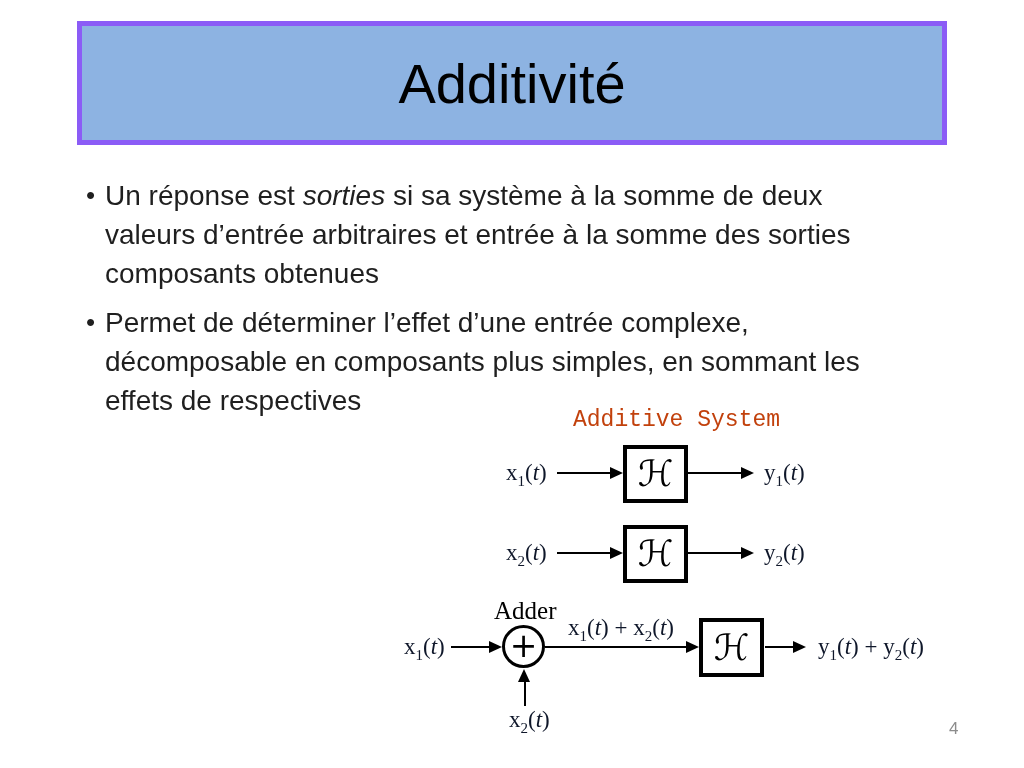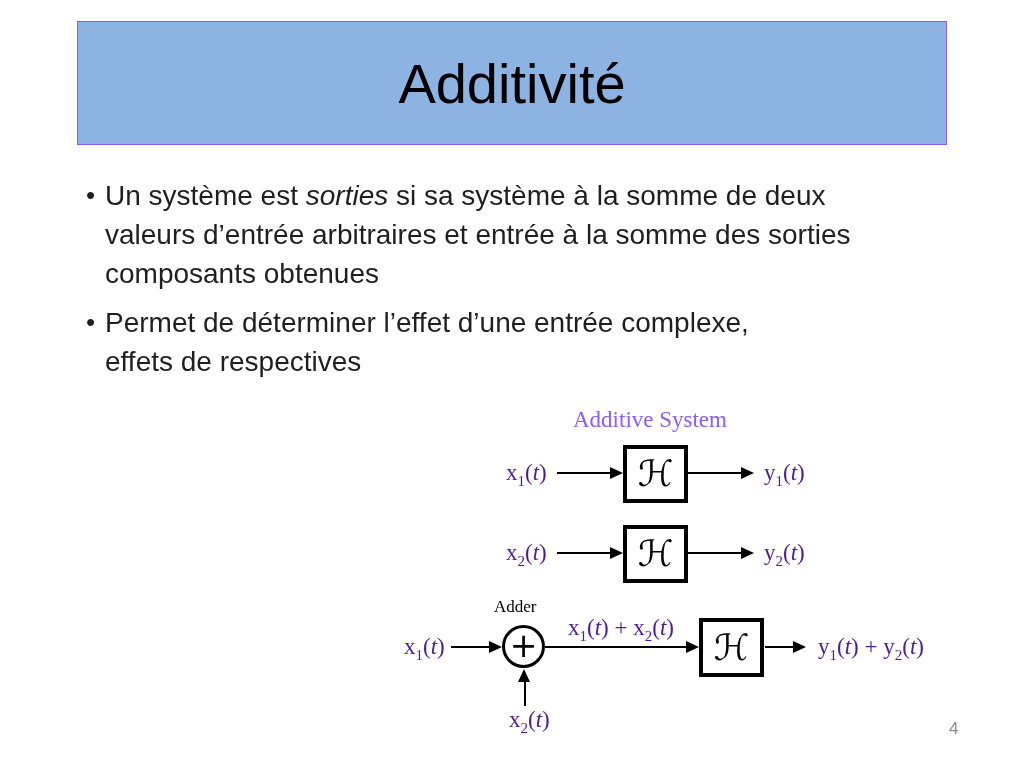--- a/index.html
+++ b/index.html
@@ -1,41 +1,41 @@
 <!DOCTYPE html>
 <html><head>
 <meta charset="utf-8">
 <style>
   html,body{margin:0;padding:0;}
   body{width:1024px;height:768px;background:#ffffff;font-family:"Liberation Sans",sans-serif;}
   .slide{position:relative;width:1024px;height:768px;background:#ffffff;overflow:hidden;}
 
   
   .title-bar{position:absolute;left:77px;top:21px;width:870px;height:124px;
-    background:#8db3e2;border:1px solid #8b5cf6;box-sizing:border-box;
+    background:#8db3e2;border:5px solid #8b5cf6;box-sizing:border-box;
     display:flex;align-items:center;justify-content:center;}
   .title-text{font-size:56px;color:#000;letter-spacing:0px;}
 
   
   .content{position:absolute;left:77px;top:176px;}
   .bullet-item{display:flex;line-height:39px;font-size:28px;color:#1f1f1f;}
   .bullet-item + .bullet-item{margin-top:10px;}
   .dot{flex:0 0 28px;padding-left:9px;box-sizing:border-box;font-size:26px;}
   .bl{white-space:pre;}
   .em{font-style:italic;}
 
   
   .sig{position:absolute;font-family:"Liberation Serif","DejaVu Serif",serif;
-    font-size:23px;color:#4c1d95;white-space:pre;line-height:24px;}
+    font-size:23px;color:#0f172a;white-space:pre;line-height:24px;}
   .sub{font-size:15px;vertical-align:-6px;}
   .it{font-style:italic;}
-  .dg-caption{position:absolute;left:573px;top:407px;font-family:Liberation Serif, serif;
-    font-size:23px;color:#8b5cf6;}
+  .dg-caption{position:absolute;left:573px;top:407px;font-family:Liberation Mono, monospace;
+    font-size:23px;color:#c2410c;}
   .adder-label{position:absolute;left:494px;top:597px;font-family:"Liberation Serif","DejaVu Serif",serif;
-    font-size:17px;color:#000;}
+    font-size:25px;color:#000;}
   .hline{position:absolute;height:2px;background:#000;}
   .vline{position:absolute;width:2px;background:#000;}
   .ar{position:absolute;width:0;height:0;border-top:6px solid transparent;
     border-bottom:6px solid transparent;border-left:13px solid #000;}
   .au{position:absolute;width:0;height:0;border-left:6px solid transparent;
     border-right:6px solid transparent;border-bottom:13px solid #000;}
   .hbox{position:absolute;width:57px;height:50px;border:4px solid #000;background:#fff;
     display:flex;align-items:center;justify-content:center;}
   .hsym{font-family:"DejaVu Serif","DejaVu Sans",serif;font-style:italic;font-size:36px;line-height:1;}
   .adder-circle{position:absolute;left:502px;top:625px;width:37px;height:37px;border:3px solid #000;
@@ -50,29 +50,30 @@
 <div class="slide">
 
   <div class="title-bar" style="background: rgb(141, 179, 226);">
     <div class="title-text">Additivité</div>
   </div>
 
   <div class="content">
     <div class="bullet-item">
       <div class="dot">•</div>
       <div>
-        <div class="bl"><span>Un système est </span><span class="em">sorties</span><span> si sa système à la somme de deux</span></div>
+        <div class="bl"><span>Un réponse est </span><span class="em">sorties</span><span> si sa système à la somme de deux</span></div>
         <div class="bl"><span>valeurs d’entrée arbitraires et entrée à la somme des sorties</span></div>
         <div class="bl"><span>composants obtenues</span></div>
       </div>
     </div>
     <div class="bullet-item">
       <div class="dot">•</div>
       <div>
         <div class="bl"><span>Permet de déterminer l’effet d’une entrée complexe,</span></div>
+        <div class="bl"><span>décomposable en composants plus simples, en sommant les</span></div>
         <div class="bl"><span>effets de respectives</span></div>
       </div>
     </div>
   </div>
 
   <div>
     <div class="dg-caption">Additive System</div>
 
     <div class="sig" style="left:506px;top:461px;"><span>x</span><span class="sub">1</span><span>(</span><span class="it">t</span><span>)</span></div>
     <div class="hline" style="left:557px;top:472px;width:54px;"></div>

